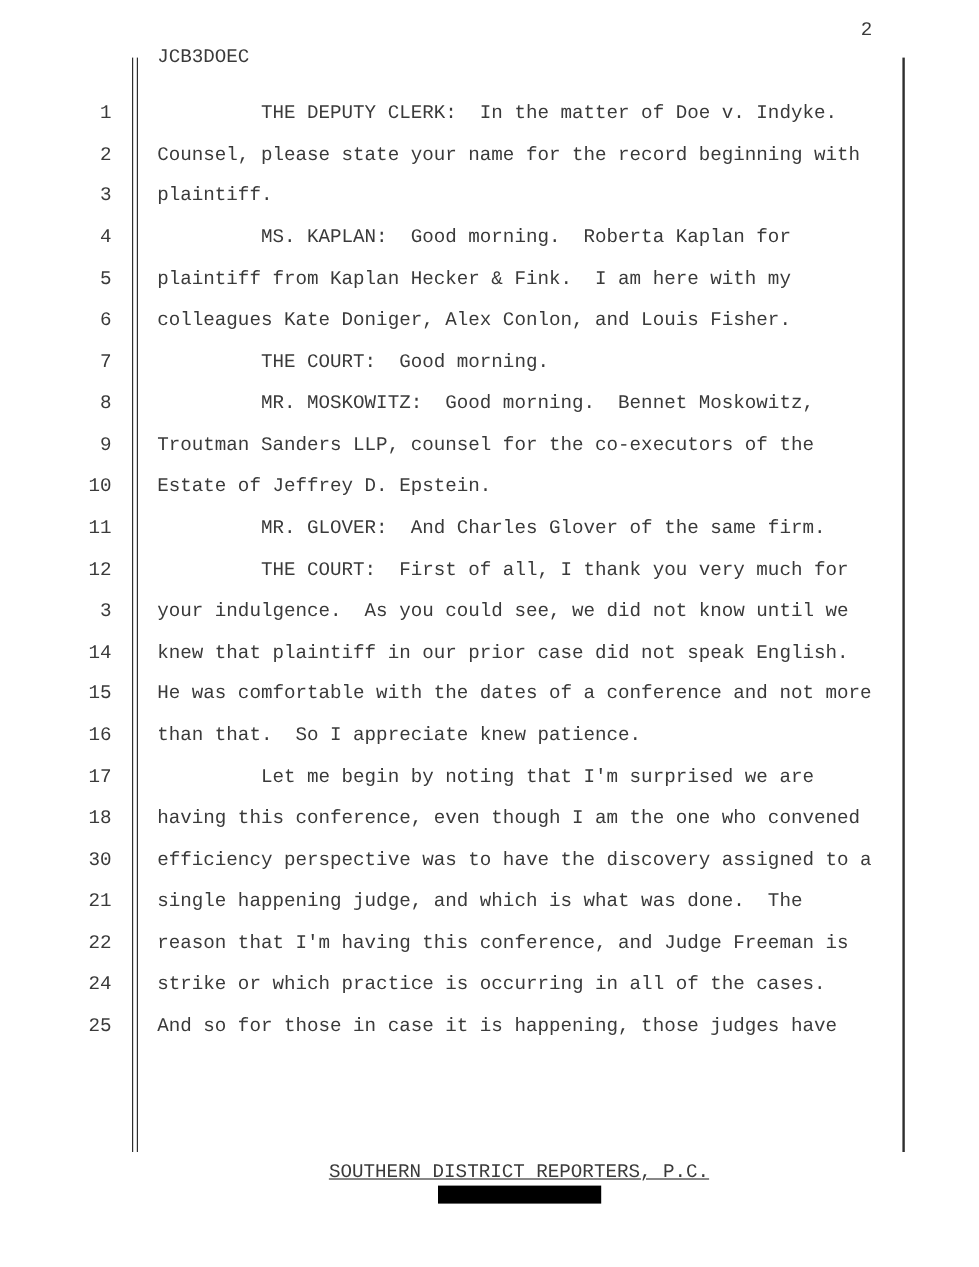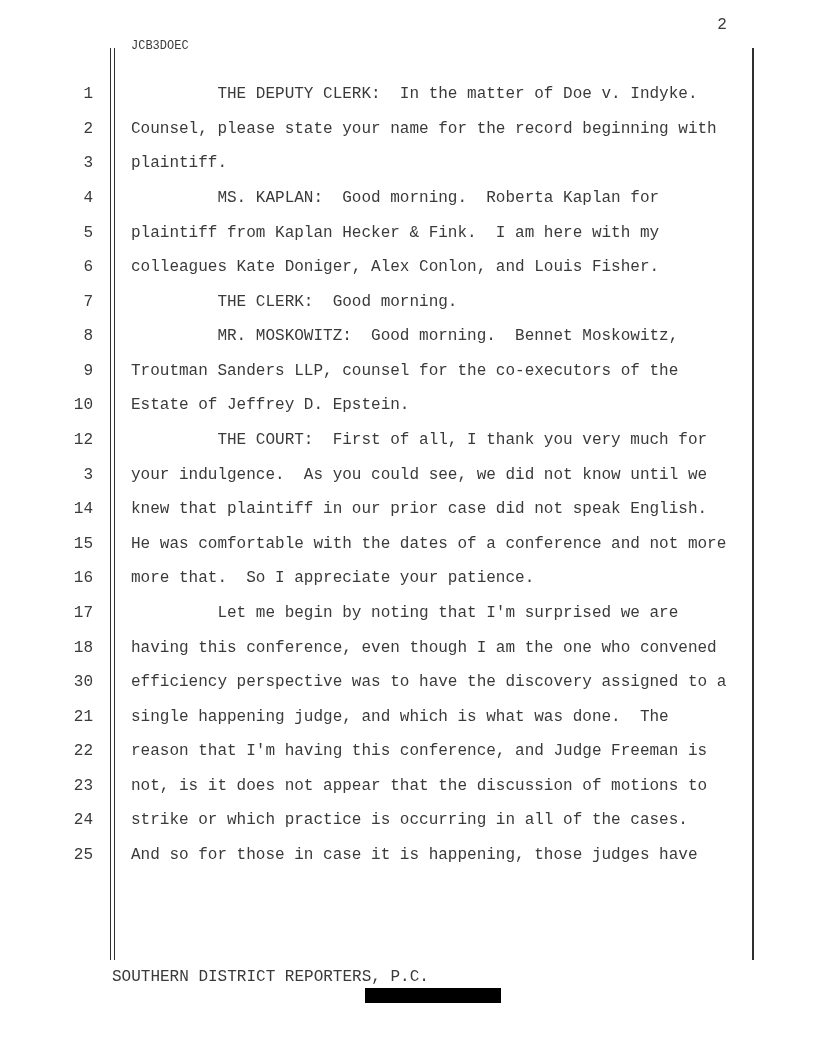--- a/index.html
+++ b/index.html
@@ -25,21 +25,21 @@
     top: 16px;
     left: 702px;
     width: 40px;
     text-align: center;
     font-size: 16px;
   }
   .doc-id {
     position: absolute;
     top: 39px;
     left: 131px;
-    font-size: 12px;
+    font-size: 16px;
     white-space: pre;
     font-family: Liberation Mono, monospace;
   }
   .rail-left {
     position: absolute;
     left: 110px;
     top: 48px;
     height: 912px;
     width: 3px;
     border-left: 1.6px solid #2f2f2f;
@@ -74,22 +74,23 @@
   .txt {
     margin-left: 38px;
     white-space: pre;
     flex: 0 0 auto;
   }
   .footer {
     position: absolute;
     left: 112px;
     width: 641px;
     top: 968px;
-    text-align: left;
-    font-size: 16px;
+    text-align: center;
+    font-size: 16px;
+    text-decoration: underline;
   }
   .footer-text {
     white-space: pre;
   }
   .redaction {
     width: 136px;
     height: 15px;
     background: #000000;
     margin: 2px auto 0;
   }
@@ -134,38 +135,42 @@
         <span class="txt">plaintiff from Kaplan Hecker &amp; Fink.  I am here with my</span>
       </div>
 
       <div class="line">
         <span class="num">6</span>
         <span class="txt">colleagues Kate Doniger, Alex Conlon, and Louis Fisher.</span>
       </div>
 
       <div class="line">
         <span class="num">7</span>
-        <span class="txt">         THE CLERK:  Good morning.</span>
+        <span class="txt">         THE COURT:  Good morning.</span>
       </div>
 
       <div class="line">
         <span class="num">8</span>
         <span class="txt">         MR. MOSKOWITZ:  Good morning.  Bennet Moskowitz,</span>
       </div>
 
       <div class="line">
         <span class="num">9</span>
         <span class="txt">Troutman Sanders LLP, counsel for the co-executors of the</span>
       </div>
 
       <div class="line">
         <span class="num">10</span>
         <span class="txt">Estate of Jeffrey D. Epstein.</span>
       </div>
 
+      <div class="line">
+        <span class="num">11</span>
+        <span class="txt">         MR. GLOVER:  And Charles Glover of the same firm.</span>
+      </div>
 
       <div class="line">
         <span class="num">12</span>
         <span class="txt">         THE COURT:  First of all, I thank you very much for</span>
       </div>
 
       <div class="line">
         <span class="num">3</span>
         <span class="txt">your indulgence.  As you could see, we did not know until we</span>
       </div>
@@ -175,21 +180,21 @@
         <span class="txt">knew that plaintiff in our prior case did not speak English.</span>
       </div>
 
       <div class="line">
         <span class="num">15</span>
         <span class="txt">He was comfortable with the dates of a conference and not more</span>
       </div>
 
       <div class="line">
         <span class="num">16</span>
-        <span class="txt">more that.  So I appreciate your patience.</span>
+        <span class="txt">than that.  So I appreciate knew patience.</span>
       </div>
 
       <div class="line">
         <span class="num">17</span>
         <span class="txt">         Let me begin by noting that I'm surprised we are</span>
       </div>
 
       <div class="line">
         <span class="num">18</span>
         <span class="txt">having this conference, even though I am the one who convened</span>
@@ -204,24 +209,20 @@
       <div class="line">
         <span class="num">21</span>
         <span class="txt">single happening judge, and which is what was done.  The</span>
       </div>
 
       <div class="line">
         <span class="num">22</span>
         <span class="txt">reason that I'm having this conference, and Judge Freeman is</span>
       </div>
 
-      <div class="line">
-        <span class="num">23</span>
-        <span class="txt">not, is it does not appear that the discussion of motions to</span>
-      </div>
 
       <div class="line">
         <span class="num">24</span>
         <span class="txt">strike or which practice is occurring in all of the cases.</span>
       </div>
 
       <div class="line">
         <span class="num">25</span>
         <span class="txt">And so for those in case it is happening, those judges have</span>
       </div>

